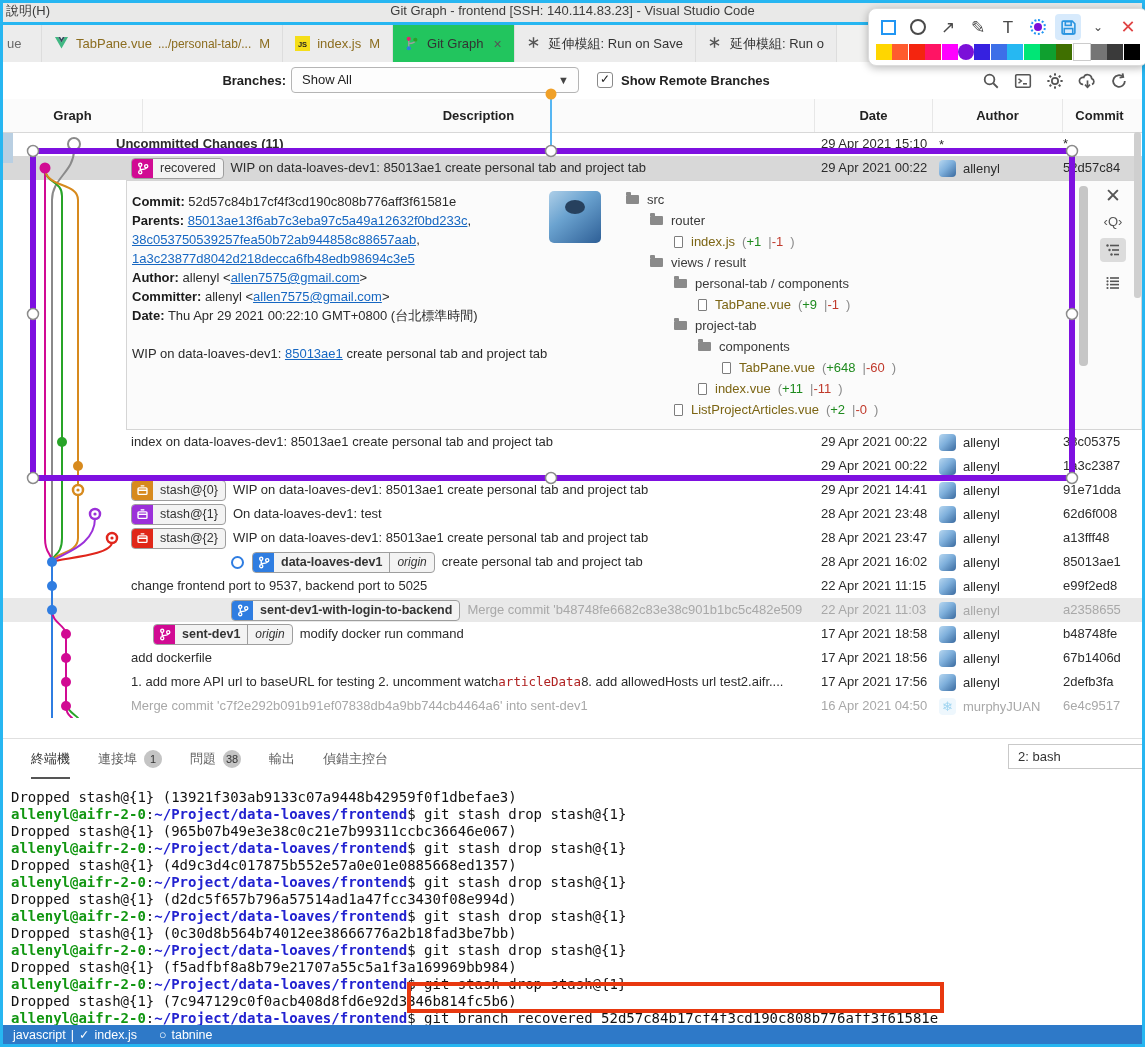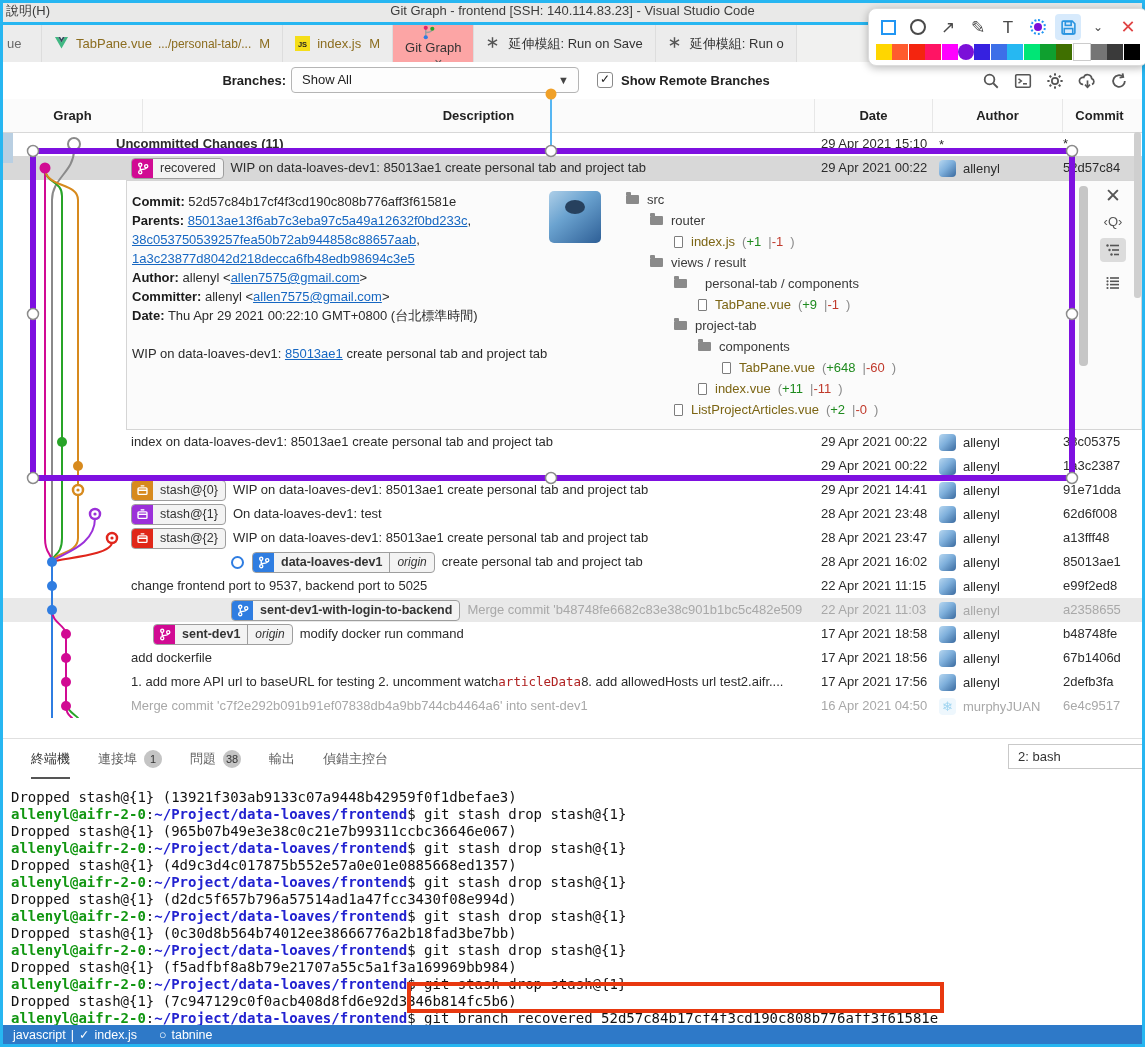--- a/index.html
+++ b/index.html
@@ -15,21 +15,21 @@
 
   
   .cap-border{left:0;top:0;width:1145px;height:1047px;border:3px solid #27b6f1;
               box-sizing:border-box;pointer-events:none;z-index:70;}
   .cap-top-line{left:0;top:22px;width:1145px;height:3px;background:#27b6f1;z-index:70;pointer-events:none;}
 
   
   .tabbar{left:3px;top:25px;width:1139px;height:37px;background:#f1f1f0;display:flex;z-index:4;}
   .tab{height:37px;display:flex;align-items:center;padding:0 12px;background:#ececec;
        border-right:1px solid #ddd;font-size:13px;color:#333;white-space:nowrap;cursor:pointer;}
-  .tab.active{background:#fca5a5;flex-direction:column;}
+  .tab.active{background:#22c55e;}
   .tab.partial{width:30px;padding:0 4px;color:#6a6a6a;}
   .tab .ticon{width:16px;height:16px;margin-right:6px;display:inline-flex;}
   .tab .tdesc{margin-left:6px;font-size:12px;}
   .tab .tbadge{margin-left:8px;}
   .tab.modified,.tab.modified .tdesc,.tab.modified .tbadge{color:#8c6d1f;}
   .tab .tclose{margin-left:10px;color:#555;font-size:14px;}
 
   
   .gg-toolbar{left:3px;top:62px;width:1139px;height:37px;background:#fff;border-bottom:1px solid #e3e3e3;z-index:4;}
   .branches-label{position:absolute;right:calc(100% - 283px);top:0;line-height:37px;font-weight:bold;font-size:13px;color:#222;}
@@ -538,21 +538,21 @@
         <span class="ch">( </span>
         <span class="ch-add">+1</span>
         <span class="ch"> | </span>
         <span class="ch-del">-1</span>
         <span class="ch"> )</span>
       </div>
       <div class="tree-item" style="padding-left: 24px;">
         <span class="f-folder"></span>
         <span class="tree-name folder">views / result</span>
       </div>
-      <div class="tree-item" style="padding-left: 48px; gap: 10px;">
+      <div class="tree-item" style="padding-left: 48px;">
         <span class="f-folder"></span>
         <span class="tree-name folder">personal-tab / components</span>
       </div>
       <div class="tree-item" style="padding-left: 72px;">
         <span class="f-file"></span>
         <span class="tree-name file">TabPane.vue</span>
         <span class="ch">( </span>
         <span class="ch-add">+9</span>
         <span class="ch"> | </span>
         <span class="ch-del">-1</span>

